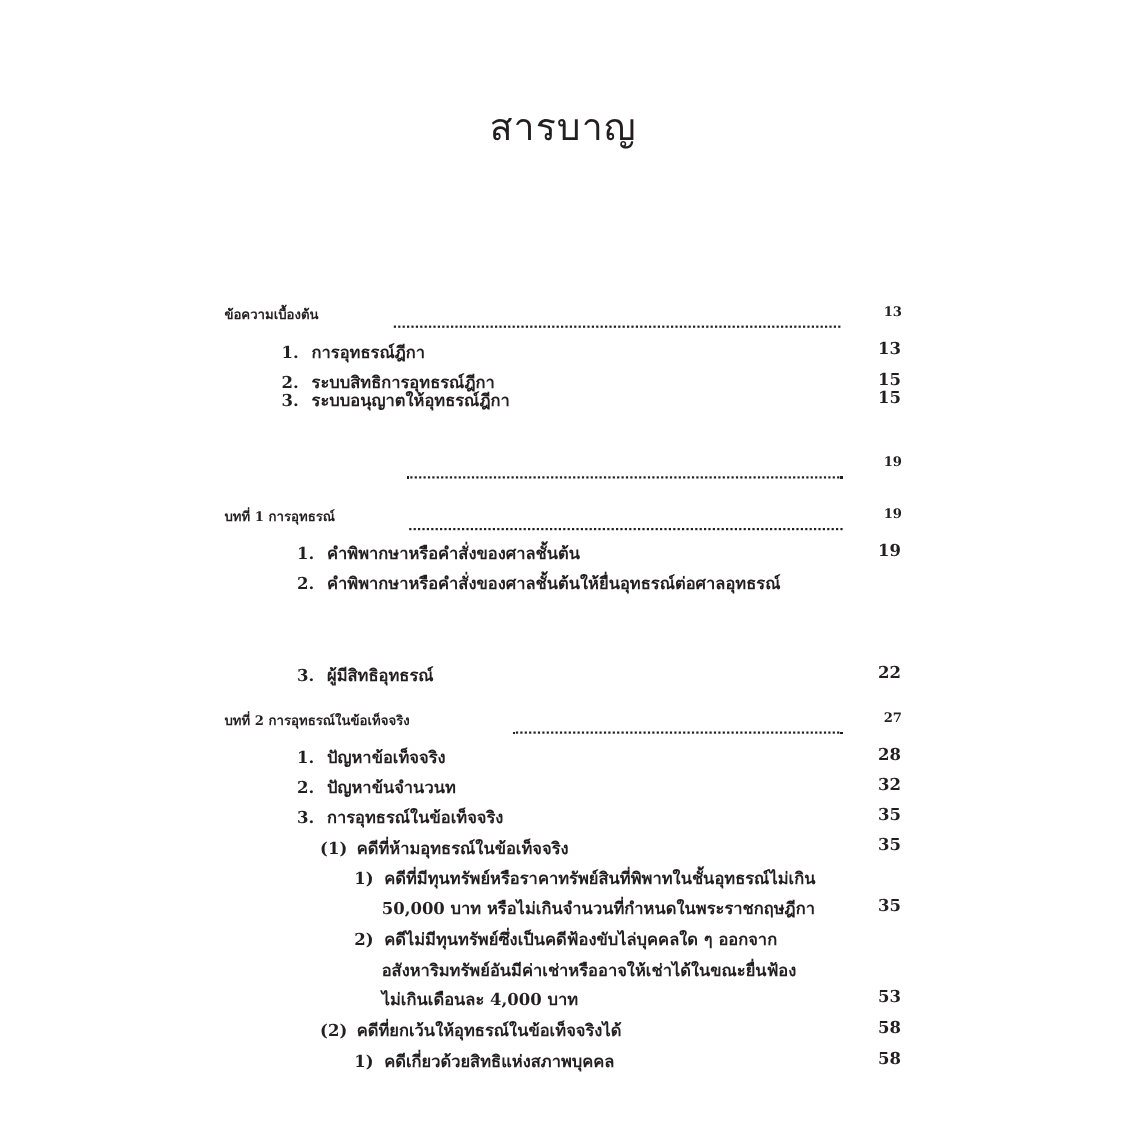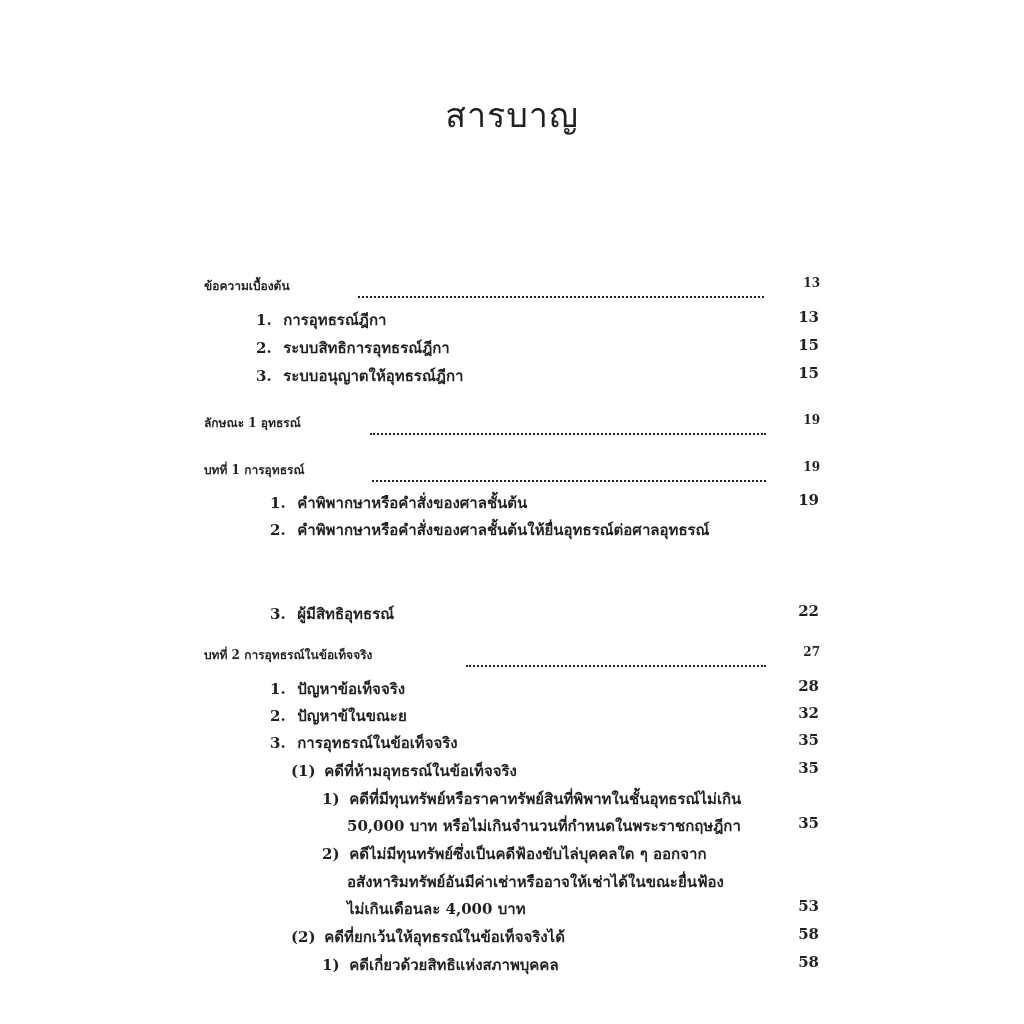--- a/index.html
+++ b/index.html
@@ -30,27 +30,26 @@
     <span class="num">13</span>
   </div>
   <div class="row sub" style="top:308px">
     <span class="txt" style="left:256px"><span class="label-num">1.</span> <span>การอุทธรณ์ฎีกา</span></span>
     <span class="num">13</span>
   </div>
   <div class="row sub" style="top:336px">
     <span class="txt" style="left:256px"><span class="label-num">2.</span> <span>ระบบสิทธิการอุทธรณ์ฎีกา</span></span>
     <span class="num">15</span>
   </div>
-  <div class="row sub" style="top:364px">
+  <div class="row sub" style="top:352px">
     <span class="txt" style="left:256px"><span class="label-num">3.</span> <span>ระบบอนุญาตให้อุทธรณ์ฎีกา</span></span>
     <span class="num">15</span>
   </div>
 
   <div class="row head" style="top:413px">
-    <span class="txt" style="left:204px">ลักษณะ 1 อุทธรณ์</span>
     <span class="dots" style="left:370px;width:396px;top:20px"></span>
     <span class="num">19</span>
   </div>
 
   <div class="row head" style="top:460px">
     <span class="txt" style="left:204px">บทที่ 1 การอุทธรณ์</span>
     <span class="dots" style="left:372px;width:394px;top:20px"></span>
     <span class="num">19</span>
   </div>
   <div class="row sub" style="top:491px">
@@ -68,21 +67,21 @@
   <div class="row head" style="top:645px">
     <span class="txt" style="left:204px">บทที่ 2 การอุทธรณ์ในข้อเท็จจริง</span>
     <span class="dots" style="left:466px;width:300px;top:20px"></span>
     <span class="num">27</span>
   </div>
   <div class="row sub" style="top:677px">
     <span class="txt" style="left:270px"><span class="label-num">1.</span> <span>ปัญหาข้อเท็จจริง</span></span>
     <span class="num">28</span>
   </div>
   <div class="row sub" style="top:704px">
-    <span class="txt" style="left:270px"><span class="label-num">2.</span> <span>ปัญหาข้ในขณะย</span></span>
+    <span class="txt" style="left:270px"><span class="label-num">2.</span> <span>ปัญหาข้นจำนวนท</span></span>
     <span class="num">32</span>
   </div>
   <div class="row sub" style="top:731px">
     <span class="txt" style="left:270px"><span class="label-num">3.</span> <span>การอุทธรณ์ในข้อเท็จจริง</span></span>
     <span class="num">35</span>
   </div>
   <div class="row sub" style="top:759px">
     <span class="txt" style="left:291px"><span class="label-num" style="min-width:28px">(1)</span> <span>คดีที่ห้ามอุทธรณ์ในข้อเท็จจริง</span></span>
     <span class="num">35</span>
   </div>

